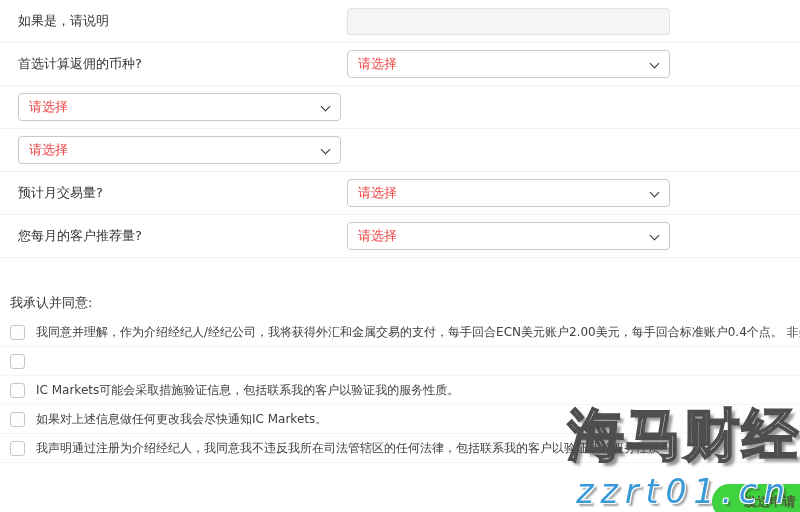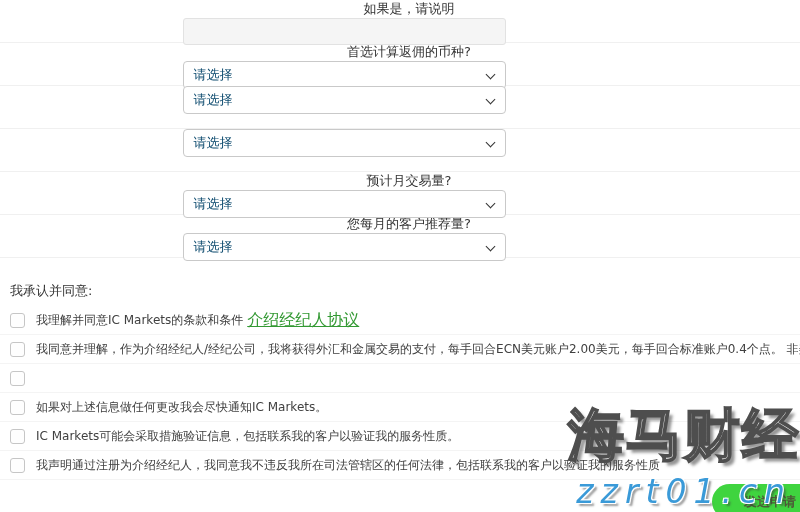--- a/index.html
+++ b/index.html
@@ -6,40 +6,40 @@
   html,body { background:#ffffff; }
   body { font-family:"DejaVu Sans","Liberation Sans",sans-serif; }
   .page {
     position:relative; width:800px; height:512px; background:#fff;
     overflow:hidden; color:#333;
   }
   
   .form-rows { width:100%; }
   .form-row {
     display:flex; align-items:center; justify-content:space-between;
-    height:43px; border-bottom:1px solid #f0f0f0; padding-left:18px;flex-direction:column;
+    height:43px; border-bottom:1px solid #f0f0f0; padding-left:18px;
   }
   .form-label { font-size:13px; color:#333; white-space:nowrap; }
   .field-wrap { width:323px; margin-right:130px; flex:none; }
   .text-input {
     width:100%; height:27px; background:#f5f5f5; border:1px solid #e2e2e2;
     border-radius:3px; font-size:13px; padding:0 8px; color:#333; outline:none;
   }
   .select-box {
     position:relative; width:100%; height:28px; background:#fff;
     border:1px solid #c9c9c9; border-radius:4px; display:flex; align-items:center;
-    padding:0 26px 0 10px; font-size:13px; color:#0c4a6e; cursor:default;
+    padding:0 26px 0 10px; font-size:13px; color:#ef4444; cursor:default;
   }
   .select-box .chevron {
     position:absolute; right:11px; top:9px; width:7px; height:7px;
     border-right:1.6px solid #333; border-bottom:1.6px solid #333;
     transform:rotate(45deg);
   }
   
-  .agree-heading { font-size:13px; color:#333; margin:24px 0 6px 10px; }
+  .agree-heading { font-size:13px; color:#333; margin:36px 0 6px 10px; }
   .cb-row {
     display:flex; align-items:center; height:29px;
     border-bottom:1px solid #f4f4f4; padding-left:10px; white-space:nowrap;
   }
   .checkbox {
     flex:none; width:15px; height:15px; border:1px solid #c6c6c6; border-radius:3px;
     background:#fefefe; margin-right:11px; cursor:pointer;
   }
   .cb-text { font-size:12px; color:#404040; overflow:hidden; }
   .cb-link { color:#339933; text-decoration:underline; margin-left:4px; cursor:pointer; }
@@ -129,46 +129,41 @@
           <span class="chevron"></span>
         </span>
       </span>
     </div>
 
   </div>
 
   <div>
     <div class="agree-heading">我承认并同意:</div>
 
-    <div class="cb-row">
-      <span class="checkbox"></span>
-      <span class="cb-text">我理解并同意IC Markets的条款和条件</span>
-      <a class="cb-link">介绍经纪人协议</a>
-    </div>
 
     <div class="cb-row">
       <span class="checkbox"></span>
       <span class="cb-text">我同意并理解，作为介绍经纪人/经纪公司，我将获得外汇和金属交易的支付，每手回合ECN美元账户2.00美元，每手回合标准账户0.4个点。 非美元账户，费率各不相同。</span>
 
     </div>
 
     <div class="cb-row">
       <span class="checkbox"></span>
 
     </div>
 
     <div class="cb-row">
       <span class="checkbox"></span>
-      <span class="cb-text">如果对上述信息做任何更改我会尽快通知IC Markets。</span>
+      <span class="cb-text">IC Markets可能会采取措施验证信息，包括联系我的客户以验证我的服务性质。</span>
 
     </div>
 
     <div class="cb-row">
       <span class="checkbox"></span>
-      <span class="cb-text">IC Markets可能会采取措施验证信息，包括联系我的客户以验证我的服务性质。</span>
+      <span class="cb-text">如果对上述信息做任何更改我会尽快通知IC Markets。</span>
 
     </div>
 
     <div class="cb-row">
       <span class="checkbox"></span>
       <span class="cb-text">我声明通过注册为介绍经纪人，我同意我不违反我所在司法管辖区的任何法律，包括联系我的客户以验证我的服务性质</span>
 
     </div>
   </div>
 

